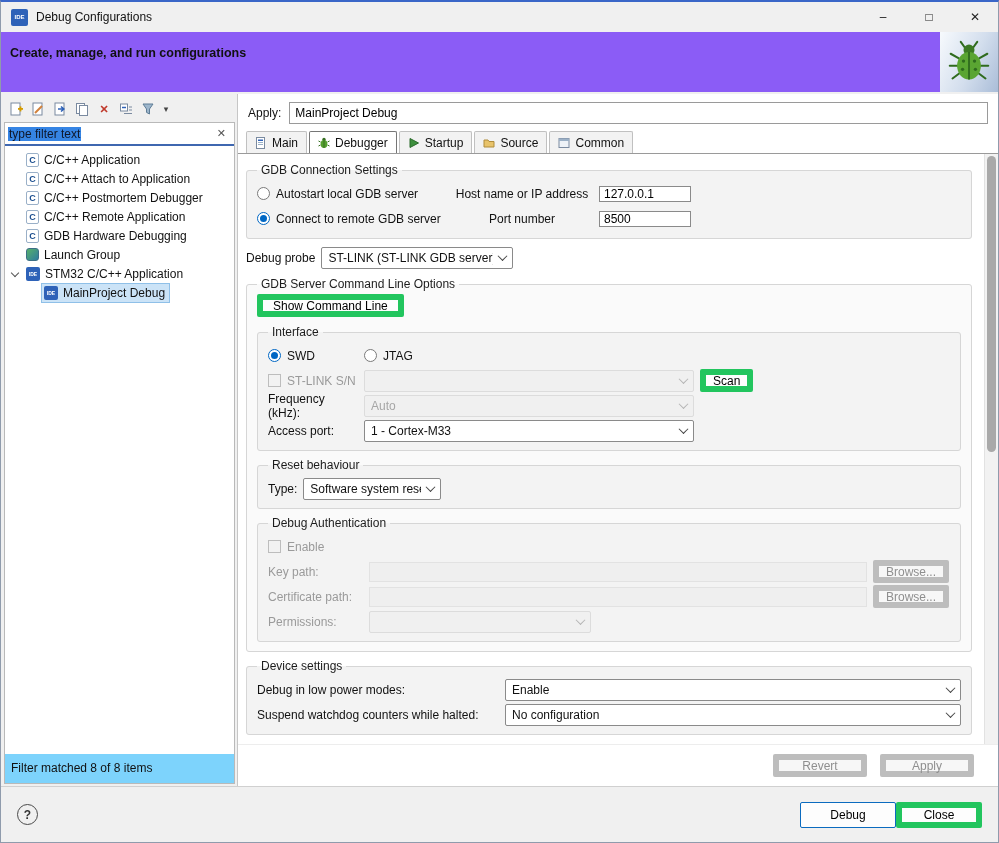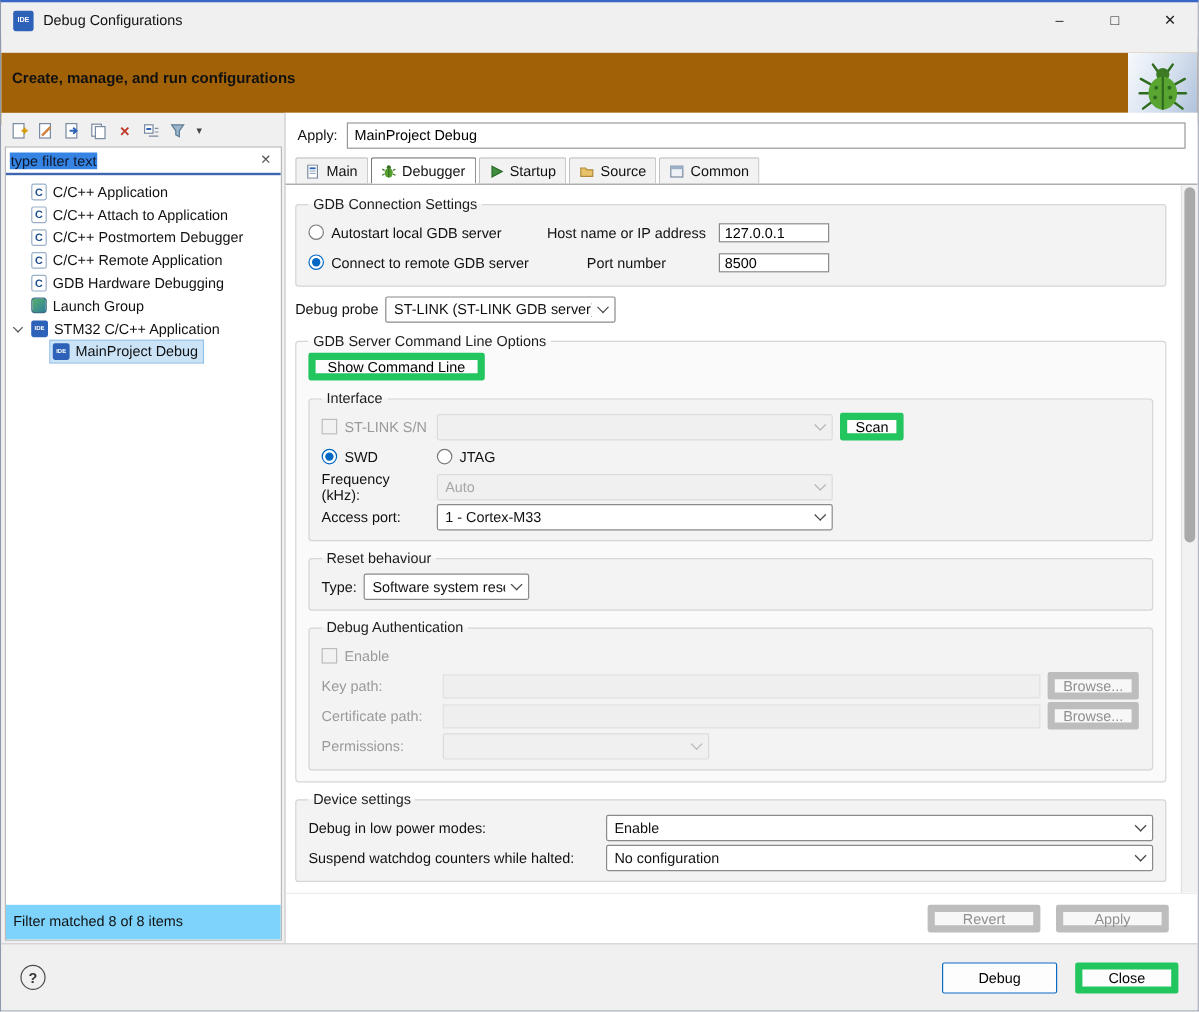--- a/index.html
+++ b/index.html
@@ -11,21 +11,21 @@
 
   
   .titlebar { height: 30px; display: flex; align-items: center; background: #f0f0f0; }
   .app-badge { width: 17px; height: 17px; background: #2e62b8; color: #fff; font-size: 6px; font-weight: 700;
                display: flex; align-items: center; justify-content: center; border-radius: 2px; margin: 0 8px 0 10px; }
   .win-title { font-size: 12px; }
   .win-controls { margin-left: auto; display: flex; height: 100%; }
   .win-btn { width: 46px; display: flex; align-items: center; justify-content: center; font-size: 12px; color: #222; cursor: default; }
 
   
-  .header { height: 60px; background: #a16207; position: relative; margin-top: 12px; }
+  .header { height: 60px; background: #8b5cf6; position: relative; }
   .header-title { font-weight: 700; font-size: 12.5px; padding: 14px 0 0 9px; }
   .header-art { position: absolute; right: 0; top: 0; width: 58px; height: 60px;
                 background: linear-gradient(115deg, #f7fafd 0%, #d3deed 55%, #aabdd8 100%);
                 display: flex; align-items: center; justify-content: center; }
 
   
   .main { position: absolute; top: 92px; left: 0; right: 0; bottom: 56px; background: #f0f0f0; display: flex; }
 
   
   .left-panel { width: 234px; display: flex; flex-direction: column; padding: 2px 0 2px 3px; }
@@ -110,21 +110,21 @@
   .btn.wide { min-width: 86px; height: 26px; }
 
   .apply-row { height: 42px; display: flex; align-items: center; justify-content: flex-end; gap: 13px;
                padding-right: 24px; border-top: 1px solid #ededed; }
 
   
   .footer { position: absolute; left: 0; right: 0; bottom: 0; height: 56px; background: #f0f0f0;
             border-top: 1px solid #d0d0d0; display: flex; align-items: center; padding: 0 16px; }
   .help { width: 21px; height: 21px; border: 1.5px solid #4a4a4a; border-radius: 50%; display: flex;
           align-items: center; justify-content: center; font-weight: 700; color: #333; }
-  .footer-btns { margin-left: auto; display: flex; gap: 15px; }
+  .footer-btns { margin-left: auto; display: flex; }
 
   .tbi { display: block; }
 </style>
 </head>
 <body>
 
 <div class="window">
 
   <div class="titlebar">
     <div class="app-badge">IDE</div>
@@ -361,38 +361,38 @@
             <legend>GDB Server Command Line Options</legend>
 
             <div class="frow" style="margin-top:2px;">
               <button class="btn">Show Command Line</button>
             </div>
 
             <fieldset>
               <legend>Interface</legend>
               <div class="frow">
                 <span class="ilab" style="display:flex;gap:6px;align-items:center;">
+                  <span class="radio sel"></span>
+                  <span>SWD</span>
+                </span>
+                <span style="display:flex;gap:6px;align-items:center;">
+                  <span class="radio"></span>
+                  <span>JTAG</span>
+                </span>
+              </div>
+              <div class="frow">
+                <span class="ilab" style="display:flex;gap:6px;align-items:center;">
                   <span class="checkbox dis"></span>
                   <span class="dim-t">ST-LINK S/N</span>
                 </span>
                 <span class="combo dis w330">
                   <span class="ctext"></span>
                     <span class="chev"></span>
                 </span>
                 <button class="btn small">Scan</button>
-              </div>
-              <div class="frow">
-                <span class="ilab" style="display:flex;gap:6px;align-items:center;">
-                  <span class="radio sel"></span>
-                  <span>SWD</span>
-                </span>
-                <span style="display:flex;gap:6px;align-items:center;">
-                  <span class="radio"></span>
-                  <span>JTAG</span>
-                </span>
               </div>
               <div class="frow">
                 <span class="ilab">Frequency (kHz):</span>
                 <span class="combo dis w330">
                   <span class="ctext">Auto</span>
                   <span class="chev"></span>
                 </span>
               </div>
               <div class="frow">
                 <span class="ilab">Access port:</span>

